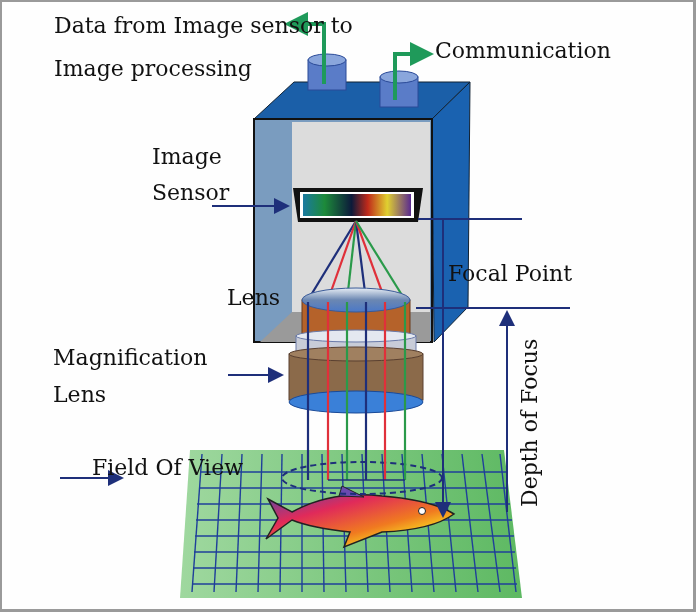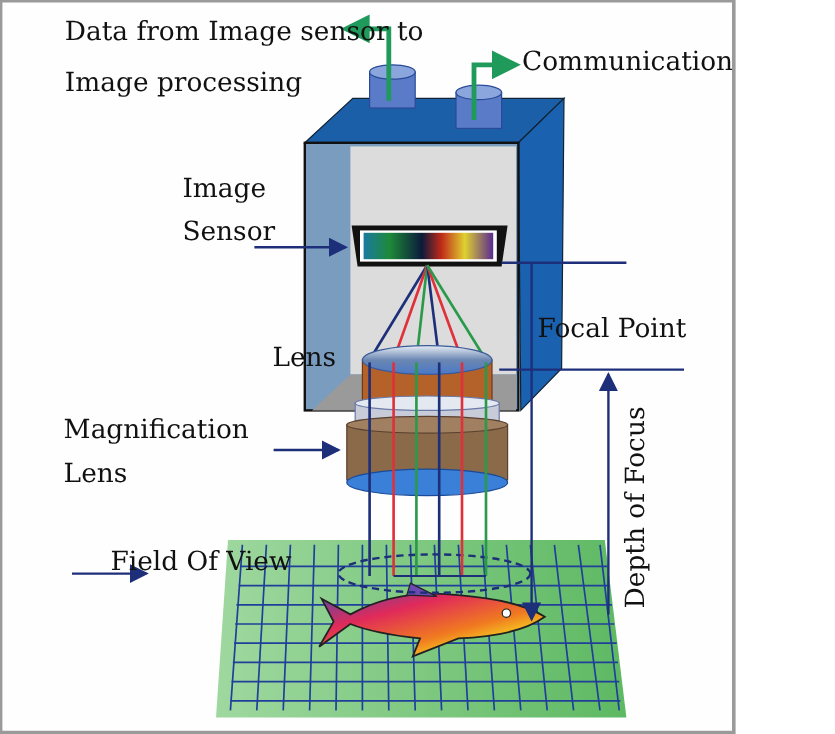--- a/index.html
+++ b/index.html
@@ -1,17 +1,17 @@
 <!DOCTYPE html>
 <html><head>
 <meta charset="utf-8">
 <style>
   html, body { margin: 0; padding: 0; background: #ffffff; }
   #frame {
-    position: relative; width: 613px; height: 612px; background: #fefefe;
+    position: relative; width: 696px; height: 612px; background: #fefefe;
     box-sizing: border-box; border: 2px solid #9a9a9a; border-right-width: 3px; border-bottom-width: 3px;
     overflow: hidden;
   }
   svg#diagram { position: absolute; left: 0; top: 0; }
   .lbl { font-family: "DejaVu Serif", "Liberation Serif", serif; fill: #111; }
 </style>
 </head>
 <body>
 
 <div id="frame">

